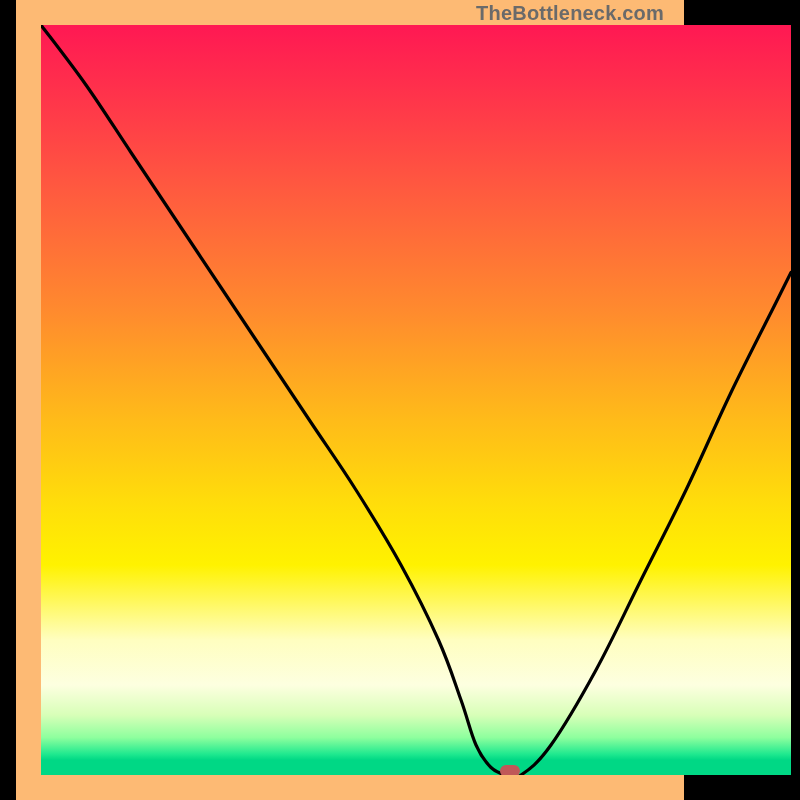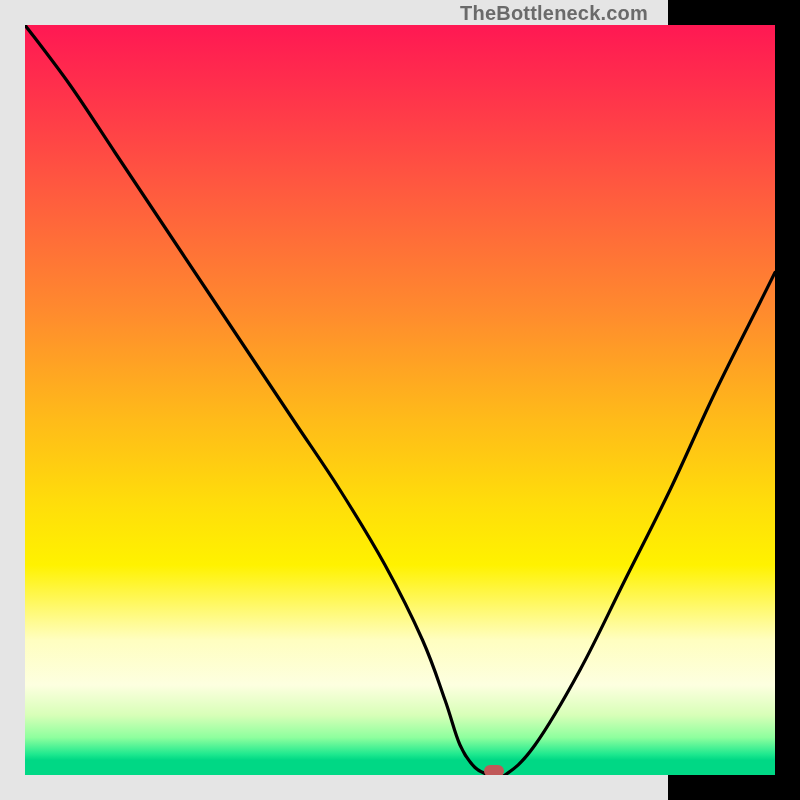--- a/index.html
+++ b/index.html
@@ -8,21 +8,22 @@
     width: 800px;
     height: 800px;
     background: #000;
     overflow: hidden;
     font-family: Arial, Helvetica, sans-serif;
   }
   .frame {
     position: relative;
     width: 668px;
     height: 800px;
-    background: #e5e5e5;
+    background: #fdba74;
+    margin-left: 16px;
   }
   .watermark {
     position: absolute;
     top: 2px;
     right: 20px;
     color: #6a6a6a;
     font-size: 20px;
     font-weight: 600;
     letter-spacing: 0.2px;
     z-index: 10;

